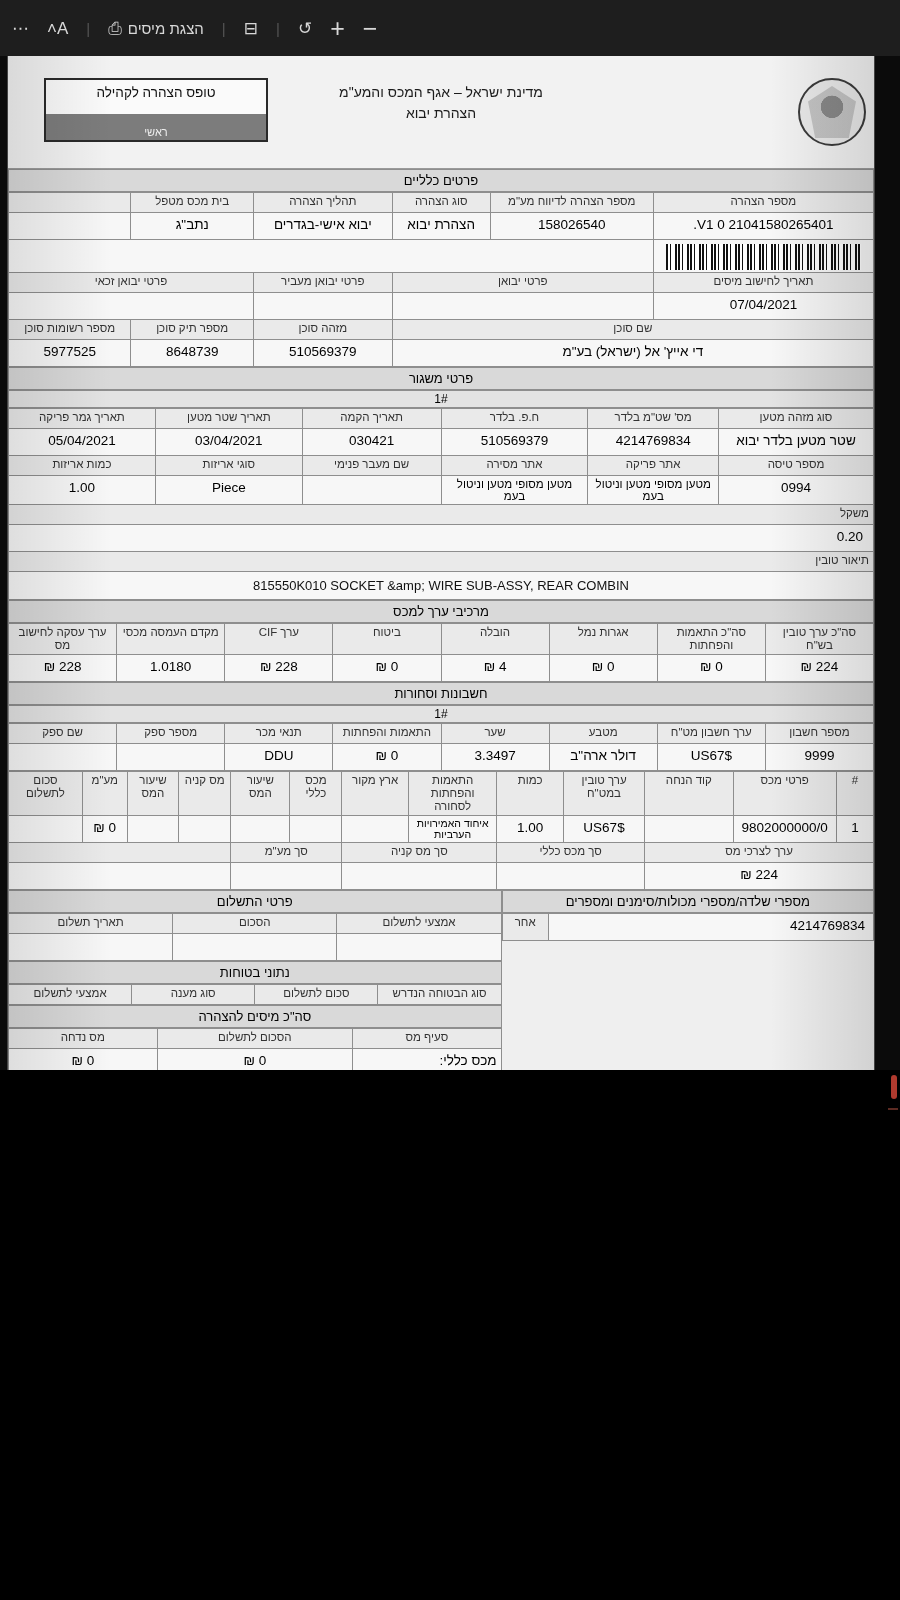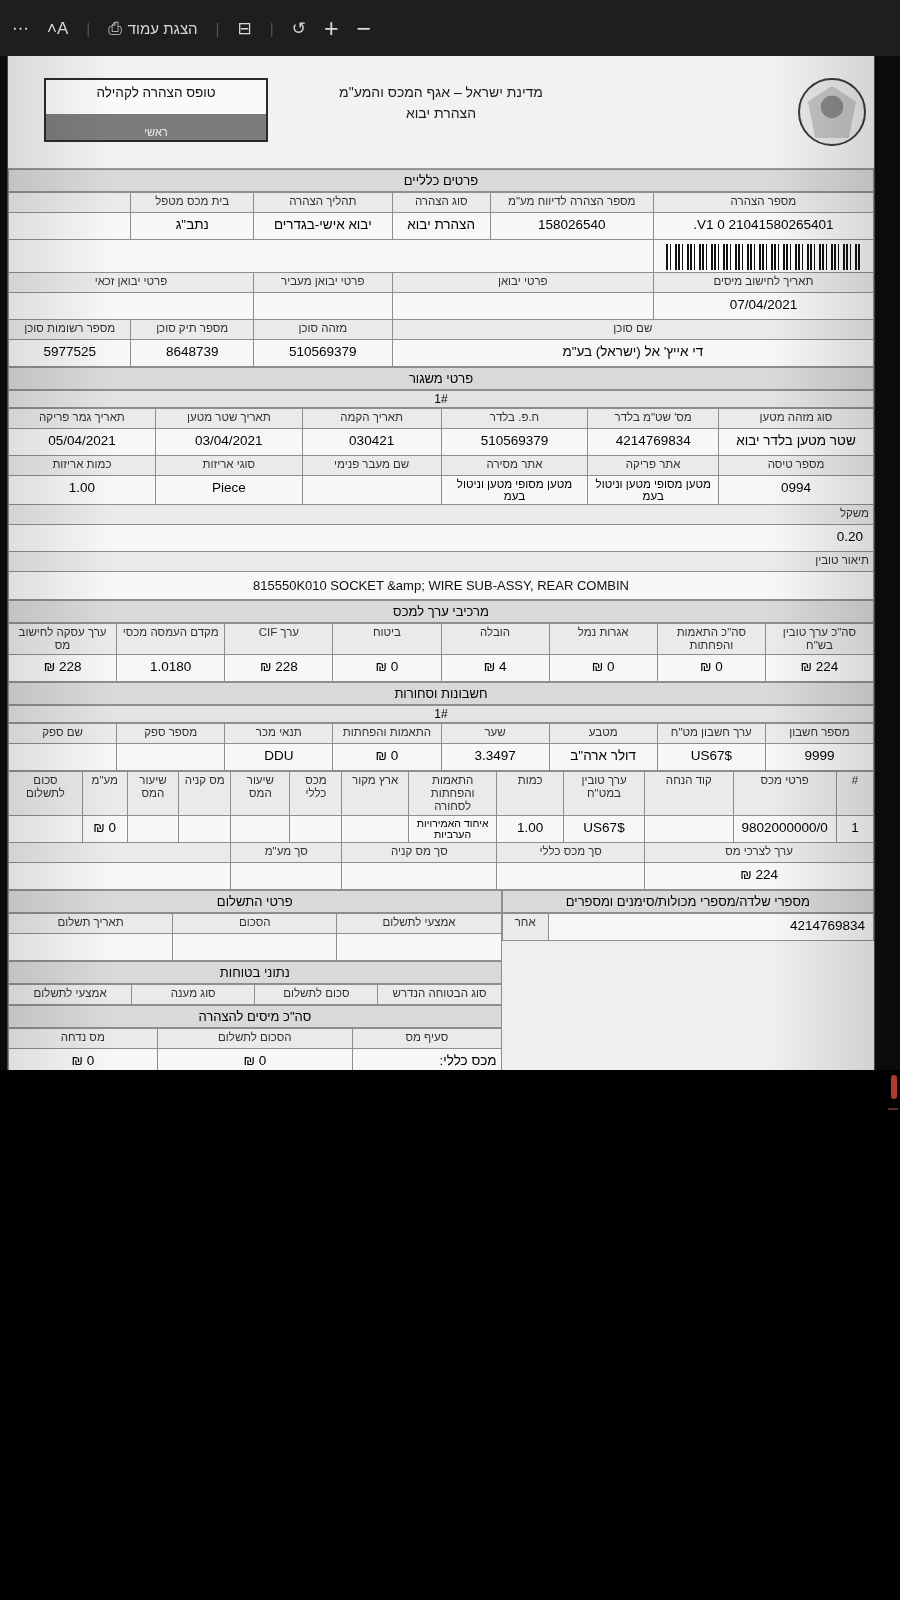--- a/index.html
+++ b/index.html
@@ -82,21 +82,21 @@
 
 <div id="toolbar">
   <span class="tb-item">
       <span class="glyph">⋯</span>
     </span>
   <span class="tb-item">
       <span class="glyph">A˄</span>
     </span>
   <span class="sep">|</span>
   <span class="tb-item">
-    <span>הצגת עמוד</span>
+    <span>הצגת מיסים</span>
     <span class="glyph">⎙</span>
   </span>
   <span class="sep">|</span>
   <span class="tb-item">
       <span class="glyph">⊟</span>
     </span>
   <span class="sep">|</span>
   <span class="tb-item">
       <span class="glyph">↺</span>
     </span>

